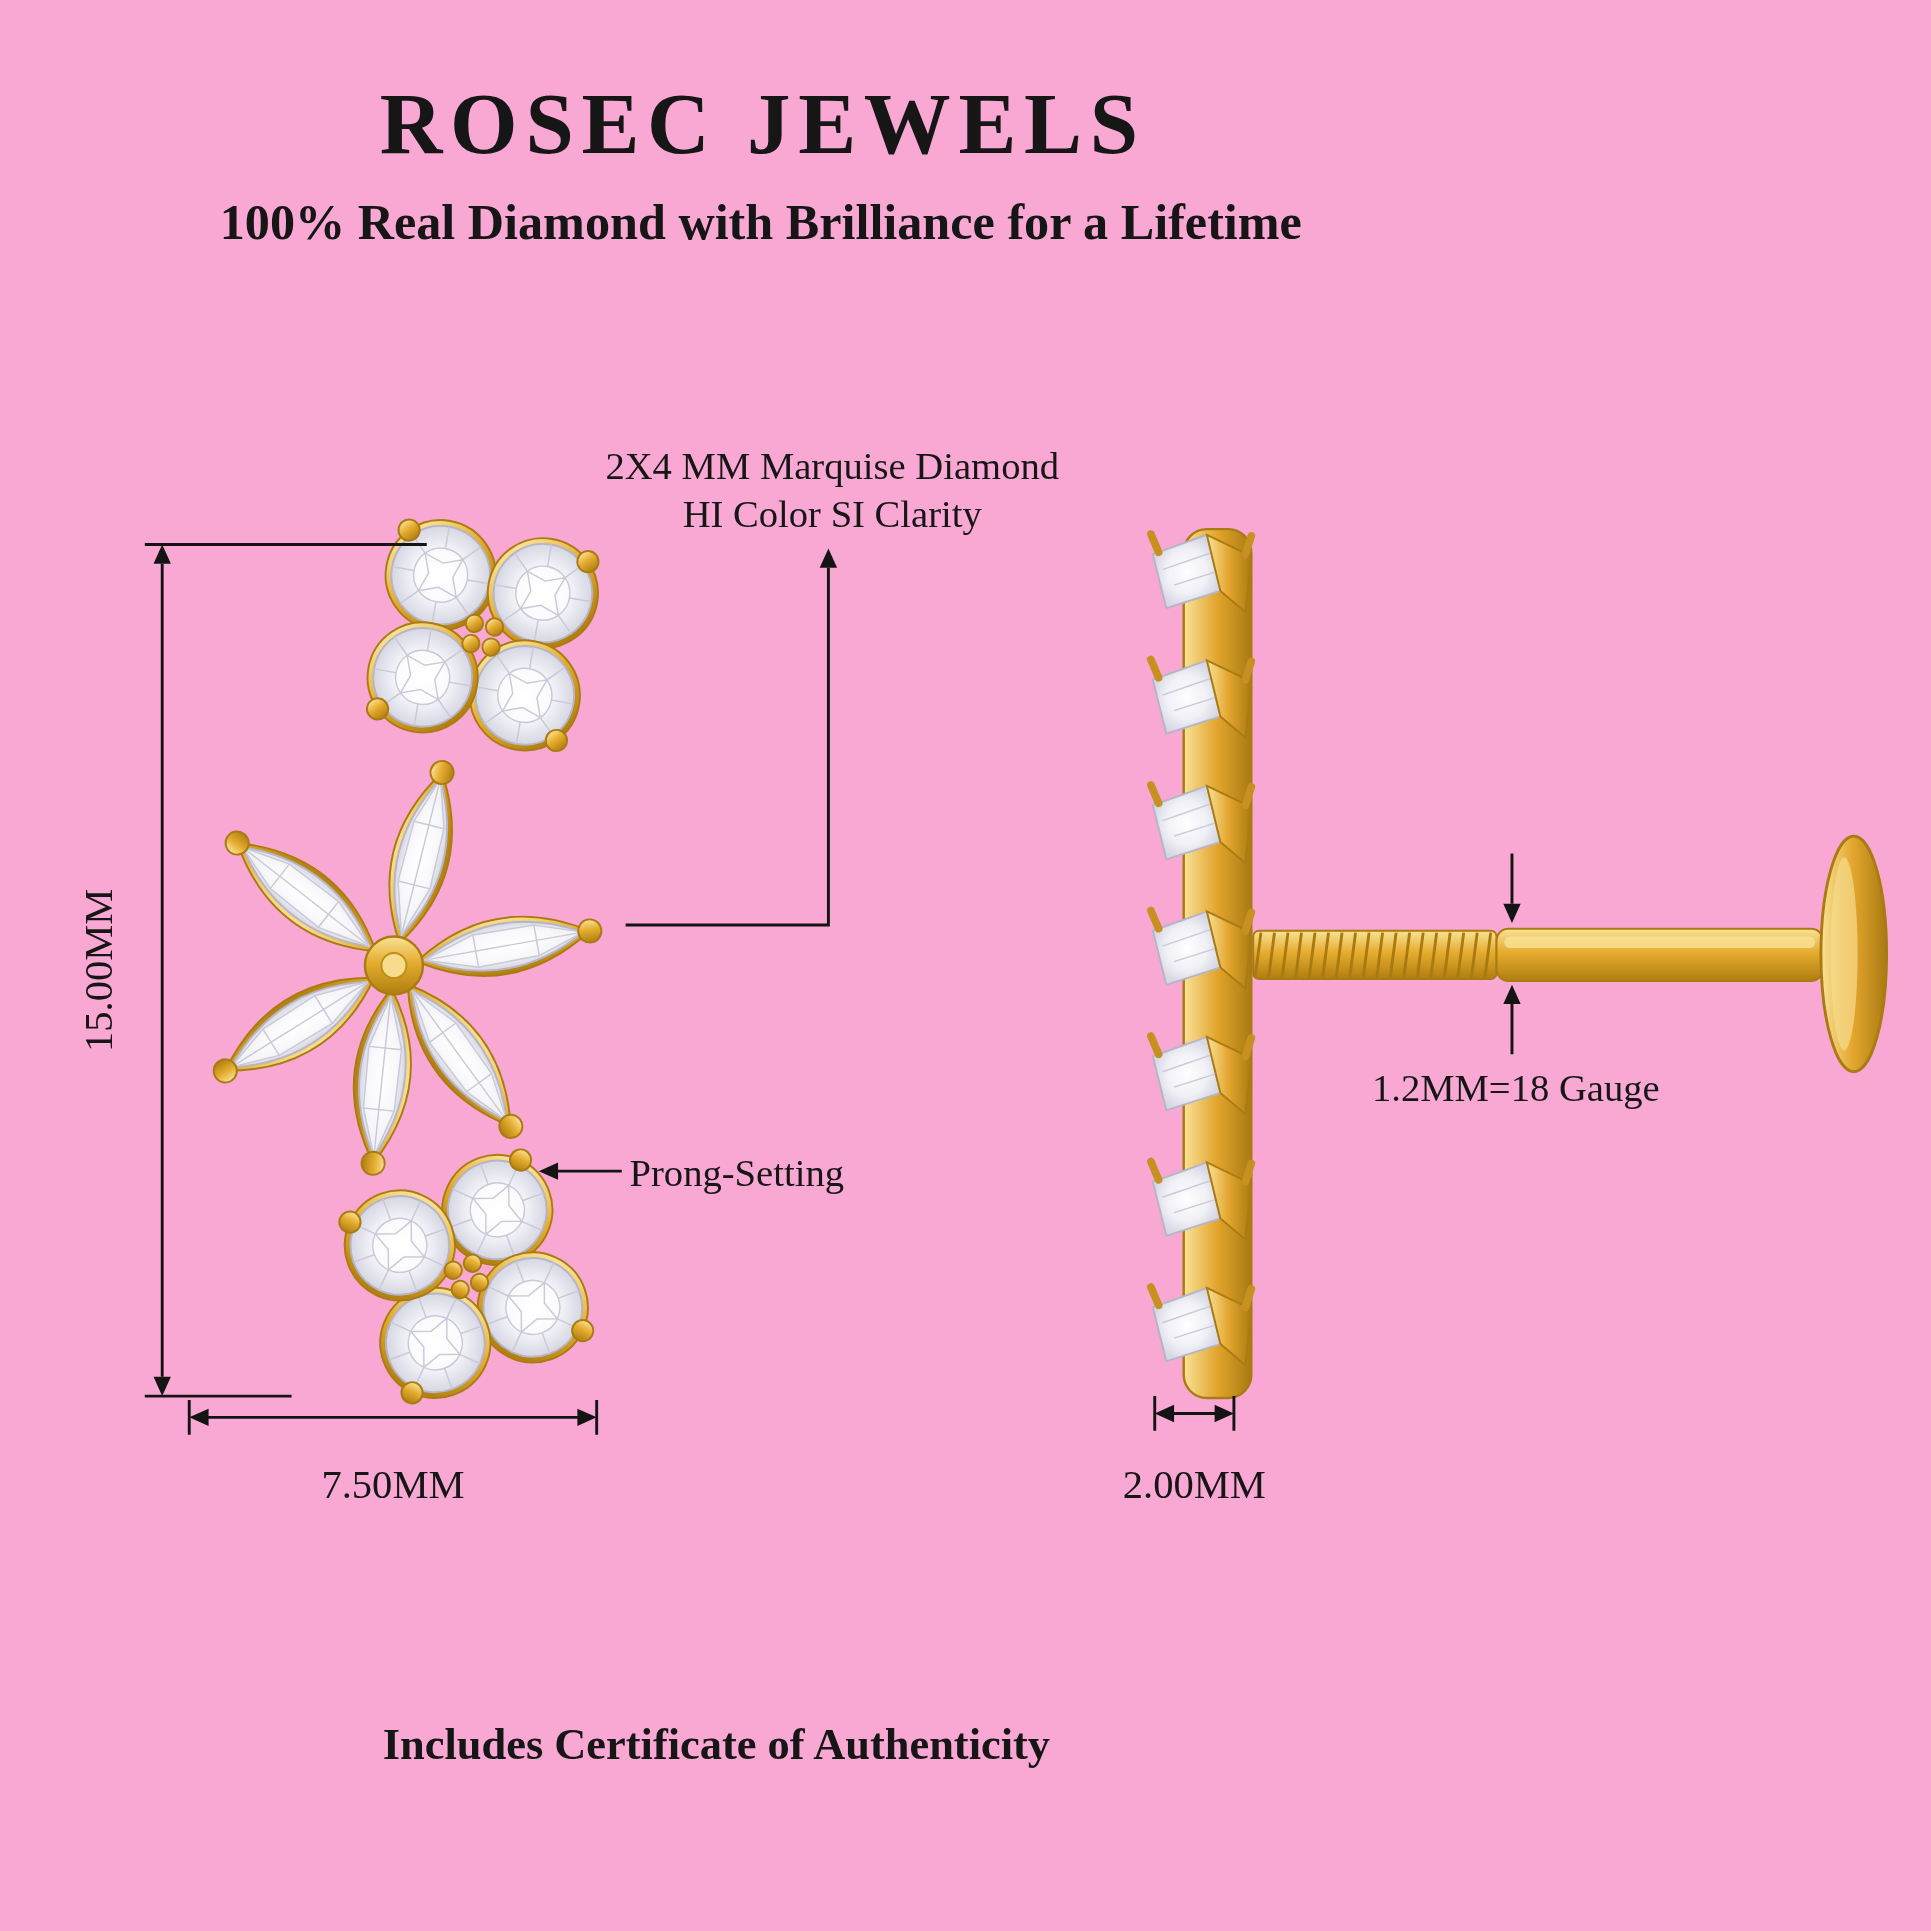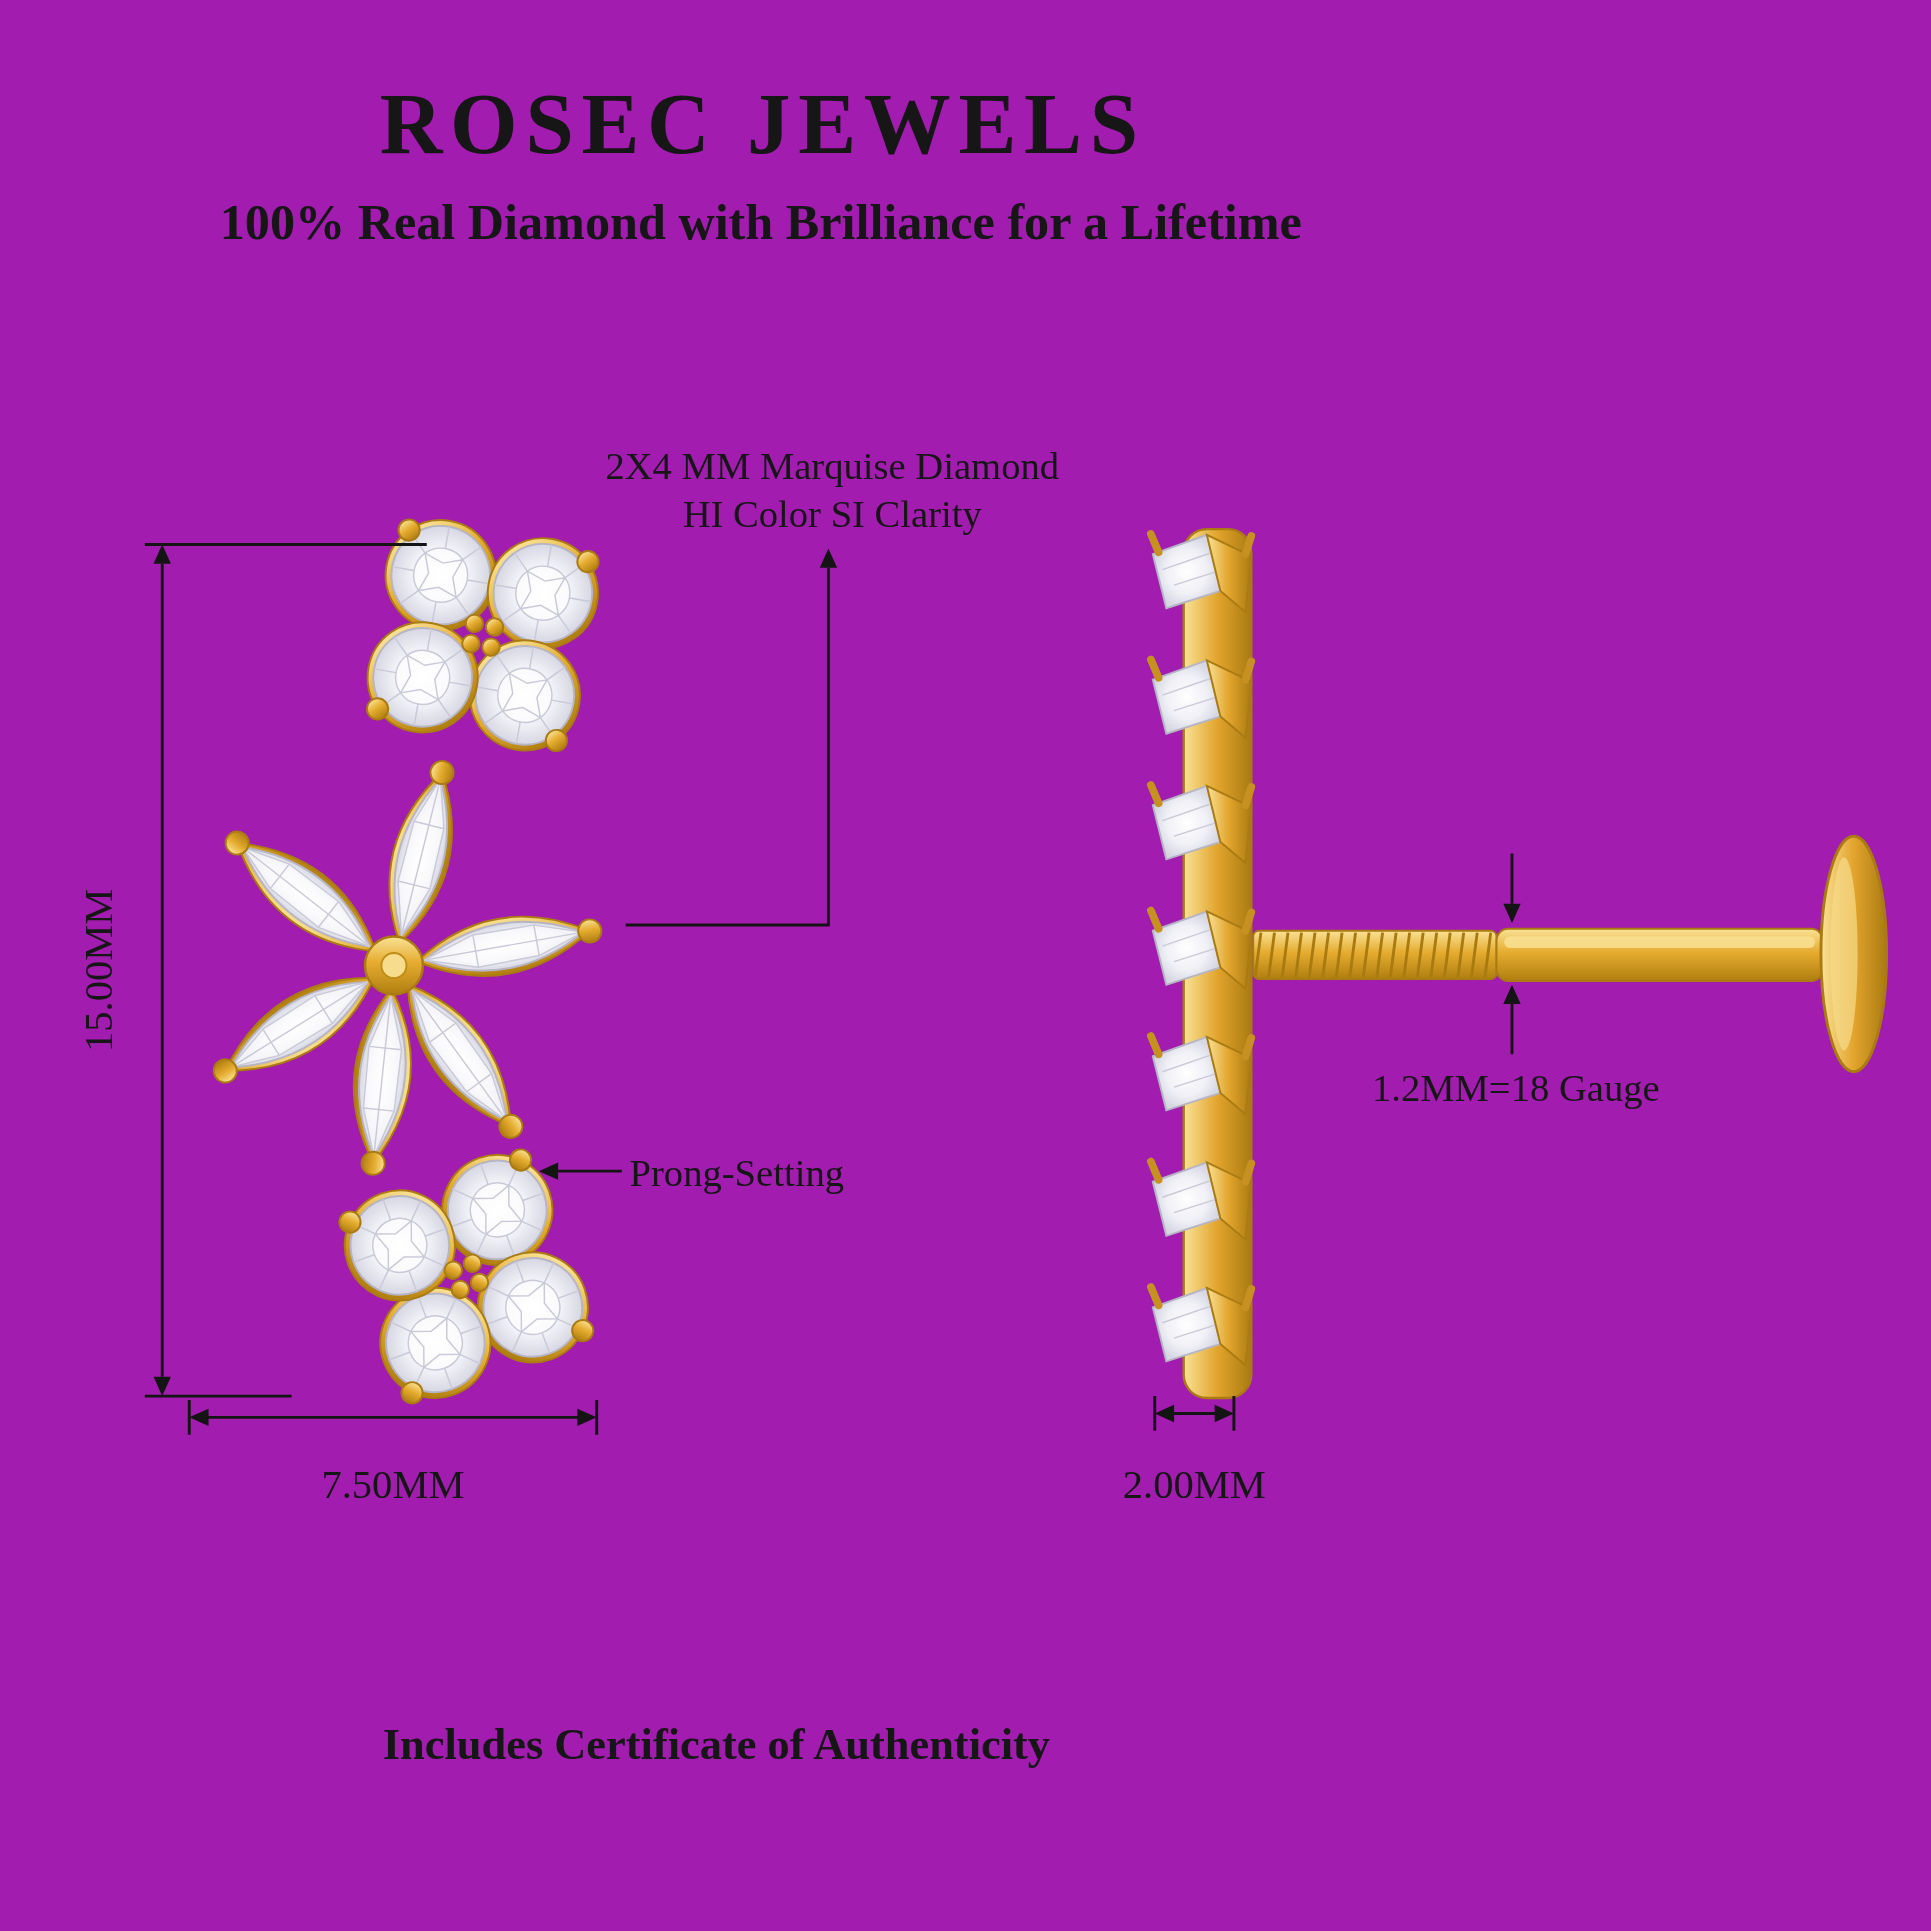--- a/index.html
+++ b/index.html
@@ -1,16 +1,16 @@
 <!DOCTYPE html>
 <html><head>
 <meta charset="utf-8">
 <style>
   html,body{margin:0;padding:0;background:#ffffff;}
-  .page{position:relative;width:1931px;height:1931px;background:#a21caf;overflow:hidden;}
+  .page{position:relative;width:1931px;height:1931px;background:#f9a8d4;overflow:hidden;}
   svg{display:block;}
   .t{font-family:"Liberation Serif","DejaVu Serif",serif;fill:#161616;}
   .dim-line{stroke:#141414;stroke-width:3;fill:none;}
   .dim-head{fill:#141414;stroke:none;}
 </style>
 </head>
 <body>
 
 <div class="page">
 <svg width="1931" height="1931" viewBox="0 0 2000 2000" xmlns="http://www.w3.org/2000/svg">

